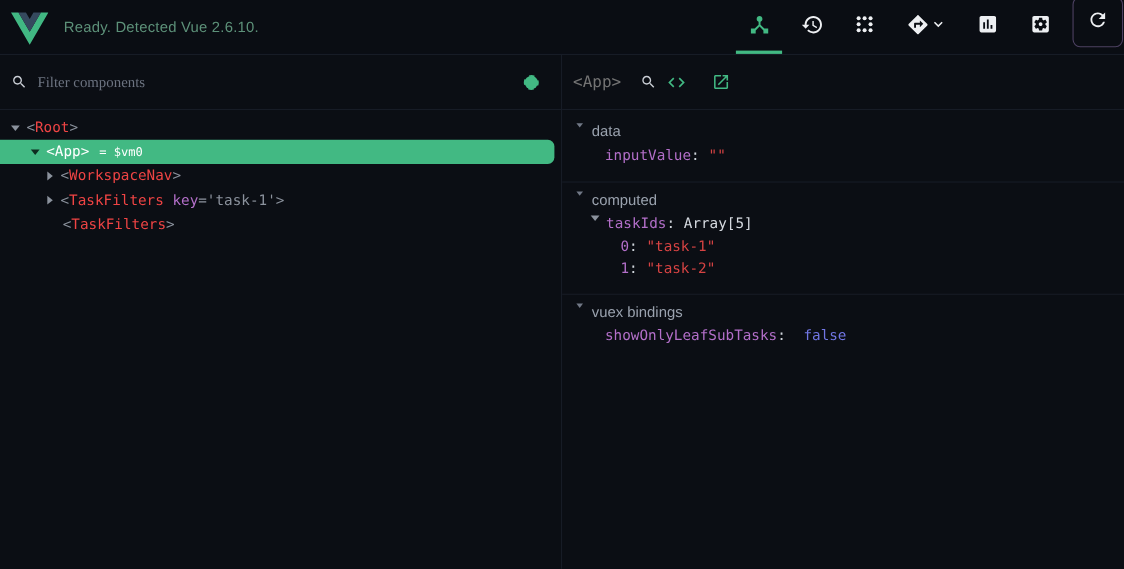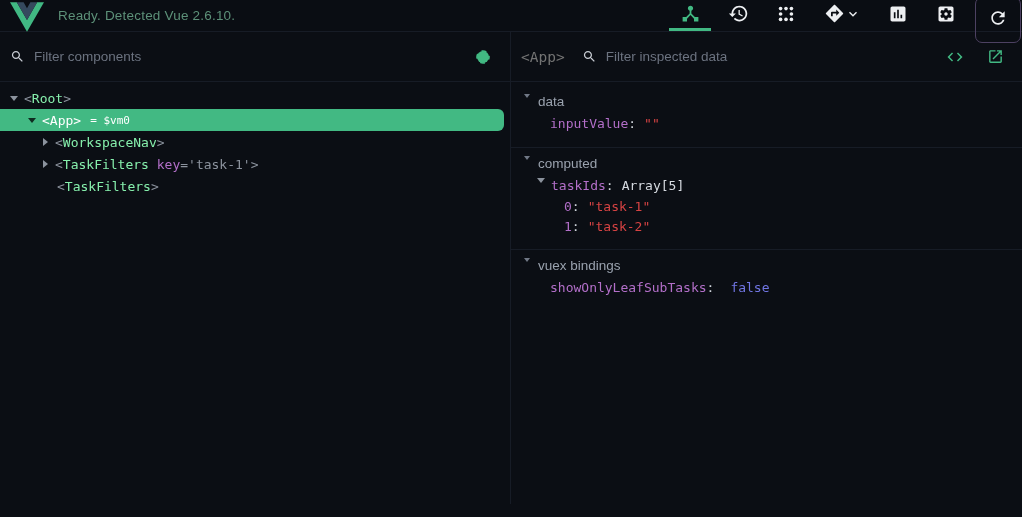--- a/index.html
+++ b/index.html
@@ -5,21 +5,21 @@
   * { box-sizing: border-box; margin: 0; padding: 0; }
   html,body { width:1022px; height:517px; }
   body {
     background:#0b0e14;
     font-family:"Liberation Sans", sans-serif;
     overflow:hidden;
     color:#d7dbe0;
   }
   
   .topbar {
-    height:32px; background:#0a0d13;
+    height:50px; background:#0a0d13;
     border-bottom:1px solid #171c26;
     display:flex; align-items:center; position:relative;
   }
   .logo { margin:2px 14px 0 10px; display:flex; }
   .status { color:#5d9179; font-size:13.5px; letter-spacing:.2px; }
   .tabs { margin-left:auto; margin-right:52px; display:flex; height:100%; }
   .tab { width:48px; height:100%; display:flex; align-items:center; justify-content:center; position:relative; cursor:pointer; }
   .tab svg { fill:#edeff2; }
   .tab.active svg { fill:#42b983; }
   .tab.active::after { content:""; position:absolute; left:3px; right:3px; bottom:0; height:3px; background:#42b983; }
@@ -33,35 +33,35 @@
   
   .main { display:flex; height:472px; }
   .pane-left { width:511px; border-right:1px solid #171c26; display:flex; flex-direction:column; }
   .pane-right { flex:1; display:flex; flex-direction:column; }
   .searchrow {
     height:50px; border-bottom:1px solid #171c26;
     display:flex; align-items:center; gap:9px; padding:0 18px 0 10px; flex:none;
   }
   .searchrow input {
     flex:1; background:transparent; border:none; outline:none;
-    color:#d7dbe0; font-size:13.5px; font-family:Liberation Sans, sans-serif;
+    color:#d7dbe0; font-size:13.5px; font-family:Liberation Serif, serif;
   }
   .searchrow input::placeholder { color:#6c7380; }
   .icon-search svg { fill:#c9cdd4; display:block; }
   .icon-green svg { fill:#42b983; display:block; }
   .icon-green { cursor:pointer; display:flex; }
   
   .tree { padding-top:5px; font-family:"DejaVu Sans Mono", monospace; font-size:13px; }
   .trow { height:22px; display:flex; align-items:center; cursor:pointer; white-space:pre; }
   .ind0 { padding-left:10px; } .ind1 { padding-left:28px; } .ind2 { padding-left:43px; }
   .tri-down { width:0; height:0; border-left:4px solid transparent; border-right:4px solid transparent; border-top:5px solid #8b929d; margin-right:6px; flex:none; }
   .tri-right { width:0; height:0; border-top:4px solid transparent; border-bottom:4px solid transparent; border-left:5px solid #8b929d; margin-right:7px; flex:none; }
   .tri-spacer { width:14px; flex:none; }
   .bracket { color:#8b929d; }
-  .tagname { color:#86efac; }
+  .tagname { color:#ef4444; }
   .attr-name { color:#b36fc9; }
   .attr-rest { color:#8b929d; }
   .trow.selected { background:#42b983; border-radius:0 6px 6px 0; margin-right:6px; }
   .trow.selected .bracket, .trow.selected .tagname { color:#ffffff; }
   .trow.selected .tri-down { border-top-color:#0e2c20; }
   .vm-suffix { color:#ffffff; font-size:11px; margin-left:9px; }
   
   .app-title { color:#737373; font-family:"DejaVu Sans Mono", monospace; font-size:14.5px; margin-right:8px; }
   .inspector { padding-top:4px; overflow:hidden; }
   .isection { border-bottom:1px solid #171c26; padding-bottom:10px; }
@@ -200,21 +200,20 @@
   </section>
 
   <section class="pane-right">
     <div class="searchrow">
       <span class="app-title">&lt;App&gt;</span>
       <span class="icon-search">
         <svg width="15" height="15" viewBox="0 0 24 24">
             <path d="M15.5 14h-.79l-.28-.27C15.41 12.59 16 11.11 16 9.5 16 5.91 13.09 3 9.5 3S3 5.91 3 9.5 5.91 16 9.5 16c1.61 0 3.09-.59 4.23-1.57l.27.28v.79l5 4.99L20.49 19l-4.99-5zm-6 0C7.01 14 5 11.99 5 9.5S7.01 5 9.5 5 14 7.01 14 9.5 11.99 14 9.5 14z"></path>
           </svg>
       </span>
-      <input type="text" placeholder="Filter inspected data" style="">
       <span class="icon-green" style="margin-right:14px;">
         <svg width="18" height="18" viewBox="0 0 24 24">
             <path d="M9.4 16.6 4.8 12l4.6-4.6L8 6l-6 6 6 6 1.4-1.4zm5.2 0 4.6-4.6-4.6-4.6L16 6l6 6-6 6-1.4-1.4z"></path>
           </svg>
       </span>
       <span class="icon-green">
         <svg width="17" height="17" viewBox="0 0 24 24">
             <path d="M19 19H5V5h7V3H5c-1.11 0-2 .9-2 2v14c0 1.1.89 2 2 2h14c1.1 0 2-.9 2-2v-7h-2v7zM14 3v2h3.59l-9.83 9.83 1.41 1.41L19 6.41V10h2V3h-7z"></path>
           </svg>
       </span>

